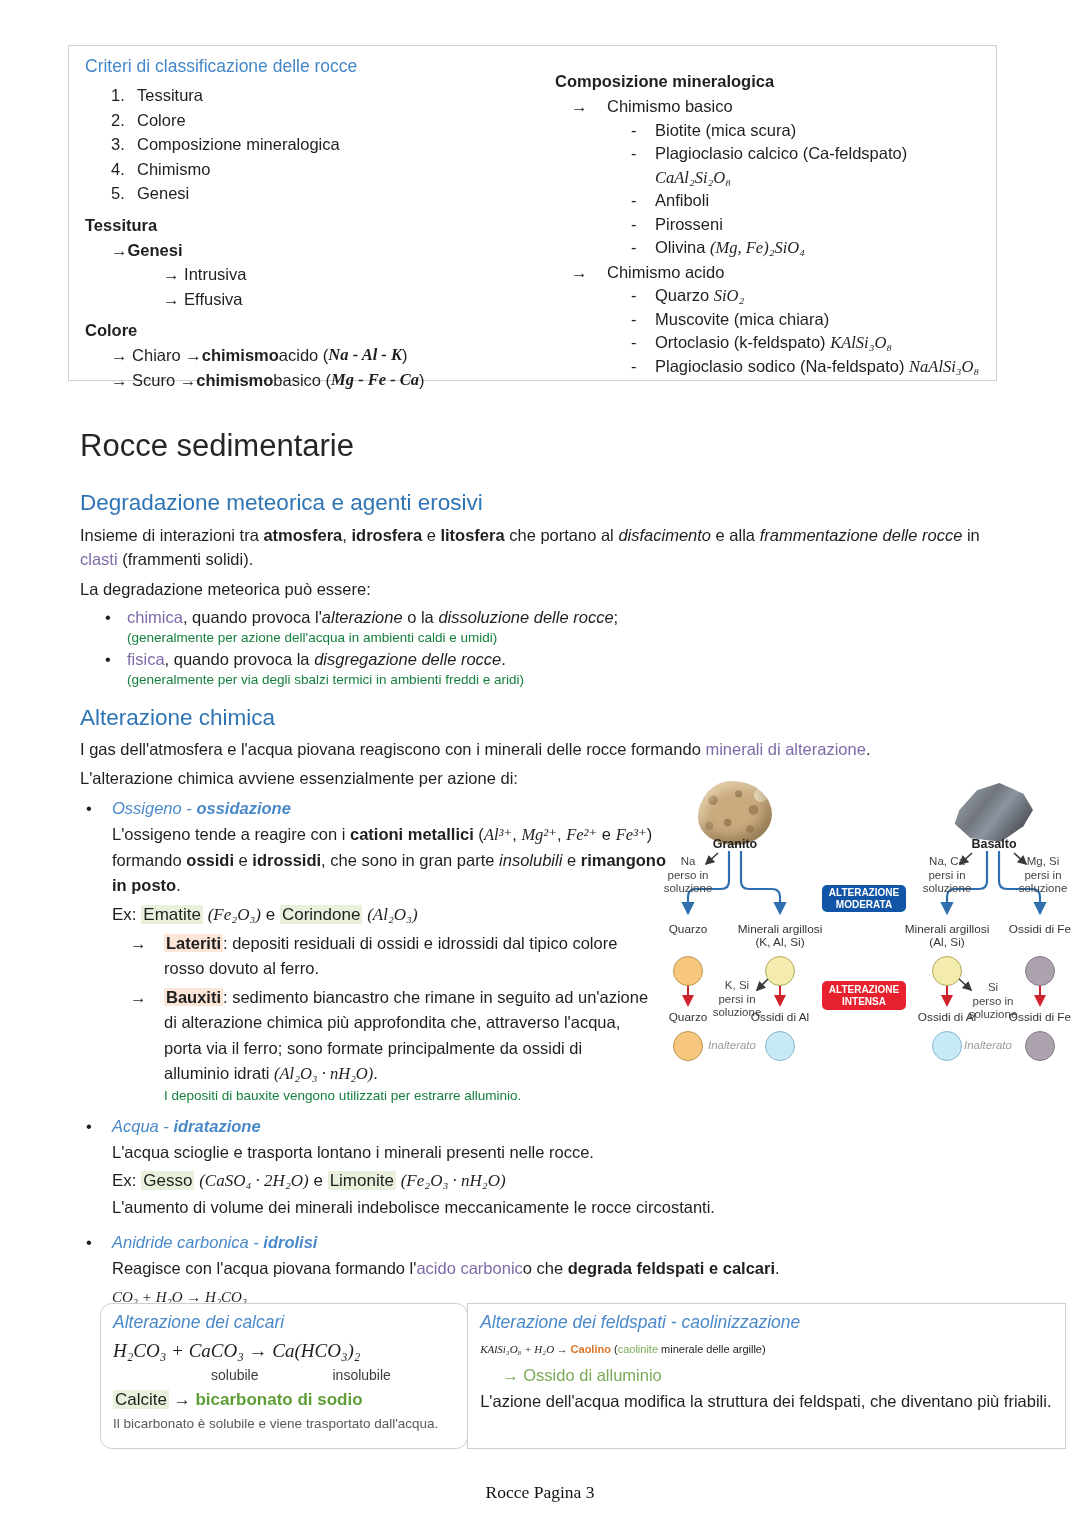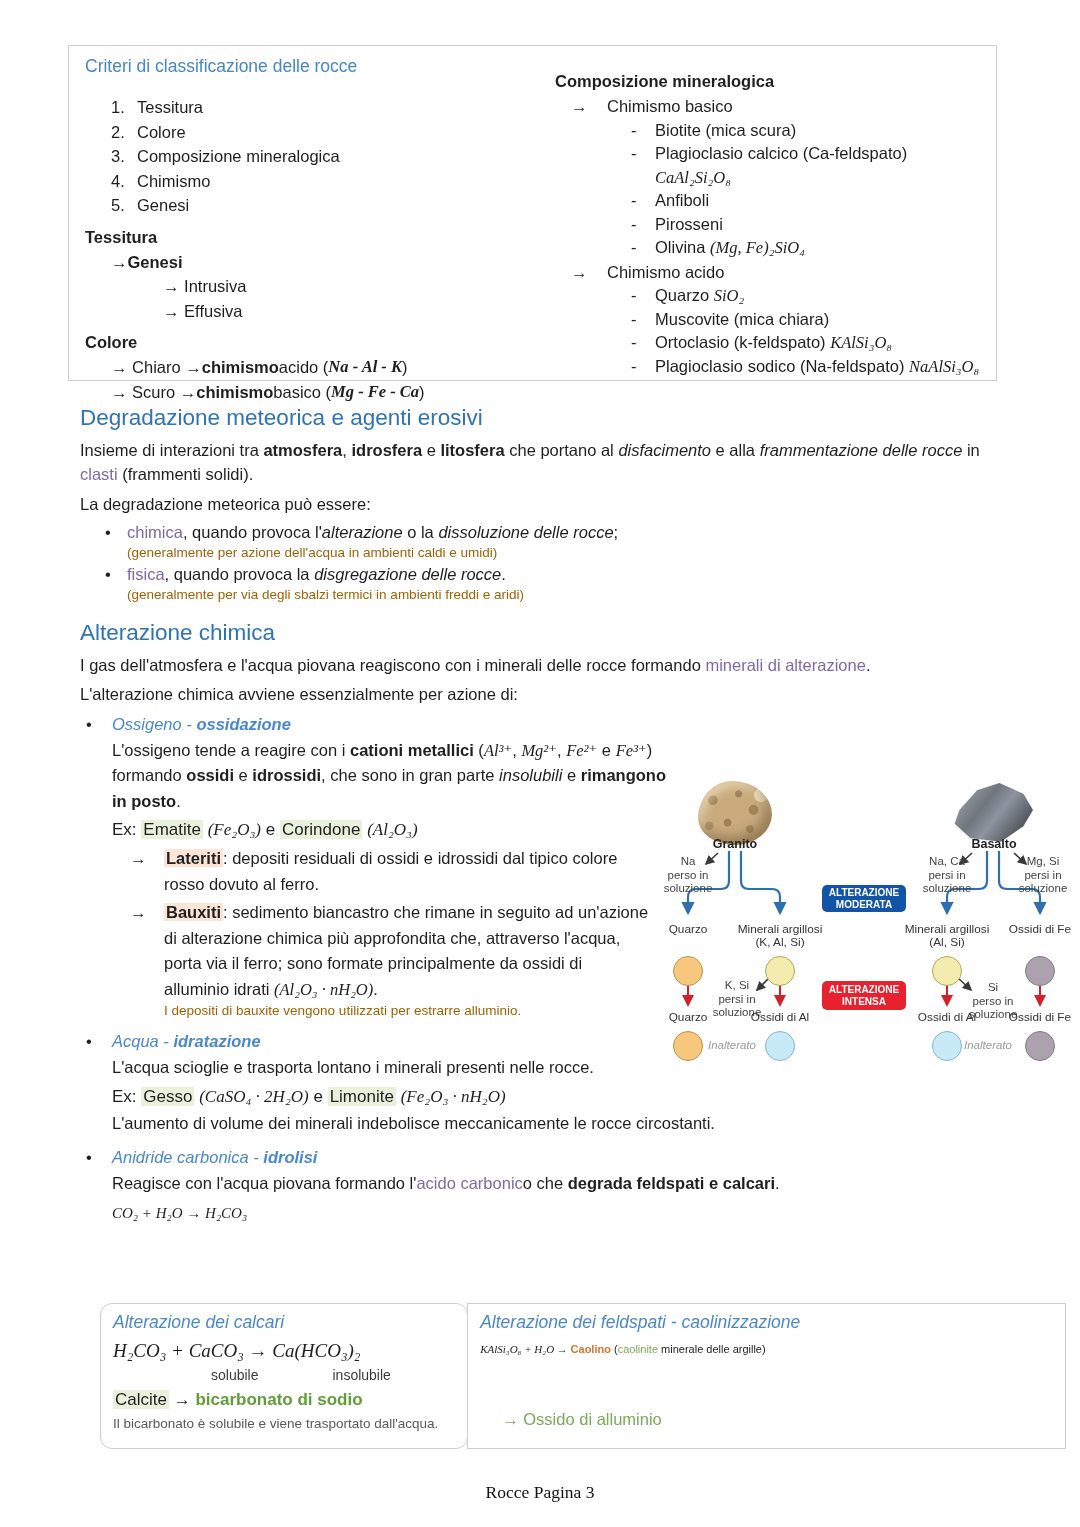--- a/index.html
+++ b/index.html
@@ -16,41 +16,41 @@
   .bluei{color:#4a89c9;font-style:italic}
   .bluebi{color:#4a89c9;font-style:italic;font-weight:bold}
   .green{color:#79ab57}
   .greenb{color:#5f9e36;font-weight:bold}
   .orangeb{color:#d8762a;font-weight:bold}
   
   .cbox{position:absolute;left:68px;top:45px;width:929px;height:336px;border:1px solid #cfcfcf;
         display:flex;padding:10px 16px;box-sizing:border-box;font-size:16.5px;background:#fff;}
   .cbox-left{width:470px;}
   .cbox-right{flex:1;padding-top:13px;}
-  .cbox-title{color:#4687c7;font-size:17.5px;margin-bottom:18px;}
+  .cbox-title{color:#4687c7;font-size:17.5px;margin-bottom:6px;}
   .line{display:flex;align-items:flex-start;line-height:24.5px;}
   .mk{flex:0 0 auto;}
   .nline{margin-left:26px;}
   .num{width:26px;}
   .bhead2{font-weight:bold;line-height:25px;margin-top:7px;}
   .indA{margin-left:26px;}
   .indB{margin-left:78px;}
   .arrmk2{width:36px;}
   .dashmk{width:24px;text-align:left;}
   .cmp-head{font-weight:bold;line-height:25px;}
   .cmp-arrline{margin-left:16px;}
   .cmp-dashline{margin-left:76px;line-height:23.5px;}
   
   .flow{position:absolute;left:0;top:381px;width:1080px;padding:0 80px;box-sizing:border-box;}
   h1.title{margin:46px 0 0;font-size:31px;font-weight:400;color:#262626;line-height:1.25;}
   h2.sect{margin:22px 0 0;font-size:22.5px;font-weight:400;color:#2e74b5;line-height:1.3;}
   h2.sect.tight{margin-top:14px;}
   .p{margin:6px 0 0;line-height:24px;font-size:16.5px;max-width:1000px;}
   .p.m5{margin-top:5px;}
-  .note{font-size:13.5px;color:#a16207;line-height:18px;}
+  .note{font-size:13.5px;color:#15803d;line-height:18px;}
   .bullets{margin-top:4px;}
   .bullet{display:flex;margin-left:25px;line-height:24px;font-size:16.5px;}
   .bullet .mk{width:22px;}
   .note.ind{margin-left:47px;}
   .bigbullet{display:flex;margin-left:6px;margin-top:6px;line-height:25px;font-size:16.5px;}
   .bigbullet.sp{margin-top:9px;}
   .bigbullet .mk{width:26px;}
   .bb-content{flex:1;}
   .obody{margin-top:1px;line-height:25.5px;max-width:560px;font-size:16.5px;}
   .exline{margin-top:3px;line-height:26px;max-width:560px;font-size:17px;}
@@ -92,21 +92,21 @@
   .bbox.leftb{width:388px;border-radius:12px;}
   .bbox.rightb{width:632px;margin-left:-1px;}
   .bbox-title{color:#4a89c9;font-style:italic;font-size:17.5px;line-height:24px;}
   .bformula{font-size:19px;line-height:30px;margin-top:2px;}
   .sol-row{font-size:14px;color:#3c3c3c;line-height:18px;}
   .sol-1{margin-left:98px;}
   .sol-2{margin-left:74px;}
   .calcite-line{font-size:17px;line-height:26px;margin-top:3px;}
   .bnote{font-size:13.5px;color:#595959;line-height:18px;margin-top:2px;}
   .fformula{font-size:11px;line-height:27px;margin-top:2px;}
-  .fline2{font-size:16.5px;line-height:24px;margin-left:22px;margin-top:44px;}
+  .fline2{font-size:16.5px;line-height:24px;margin-left:22px;}
   .fbody{font-size:16.5px;line-height:24px;margin-top:2px;}
   
   .footer{position:absolute;top:1482px;left:0;width:100%;text-align:center;
           font-family:"Liberation Serif","DejaVu Serif",serif;font-size:17.5px;color:#111;}
 </style>
 </head>
 <body>
 
 <div class="page">
 
@@ -201,20 +201,21 @@
           <span><span>Ortoclasio (k-feldspato) </span><span class="math">KAlSi₃O₈</span></span>
         </div>
       <div class="line cmp-dashline">
           <span class="mk dashmk">-</span>
           <span><span>Plagioclasio sodico (Na-feldspato) </span><span class="math">NaAlSi₃O₈</span></span>
         </div>
     </div>
   </div>
 
   <div class="flow">
+    <h1 class="title">Rocce sedimentarie</h1>
     <h2 class="sect">Degradazione meteorica e agenti erosivi</h2>
     <div class="p"><span>Insieme di interazioni tra </span><span class="b">atmosfera</span><span>, </span><span class="b">idrosfera</span><span> e </span><span class="b">litosfera</span><span> che portano al </span><span class="i">disfacimento</span><span> e alla </span><span class="i">frammentazione delle rocce</span><span> in </span><span class="purple">clasti</span><span> (frammenti solidi).</span></div>
     <div class="p">La degradazione meteorica può essere:</div>
     <div class="bullets">
       <div class="bullet">
           <span class="mk">•</span>
           <span><span class="purple">chimica</span><span>, quando provoca l'</span><span class="i">alterazione</span><span> o la </span><span class="i">dissoluzione delle rocce</span><span>;</span></span>
         </div>
       <div class="note ind">(generalmente per azione dell'acqua in ambienti caldi e umidi)</div>
       <div class="bullet">
@@ -353,17 +354,18 @@
       <div class="sol-row">
         <span class="sol-1">solubile</span><span class="sol-2">insolubile</span>
       </div>
       <div class="calcite-line"><span class="hlg">Calcite</span><span> → </span><span class="greenb">bicarbonato di sodio</span></div>
       <div class="bnote">Il bicarbonato è solubile e viene trasportato dall'acqua.</div>
     </div>
     <div class="bbox rightb">
       <div class="bbox-title">Alterazione dei feldspati - caolinizzazione</div>
       <div class="fformula"><span class="math">KAlSi₃O₈ + H₂O → </span><span class="orangeb">Caolino</span><span> (</span><span class="green">caolinite</span><span> minerale delle argille)</span></div>
       <div class="fline2"><span class="green">→ </span><span class="green">Ossido di alluminio</span></div>
+      <div class="fbody">L'azione dell'acqua modifica la struttura dei feldspati, che diventano più friabili.</div>
     </div>
   </div>
 
   <div class="footer">Rocce Pagina 3</div>
 </div>
 
 </body></html>

